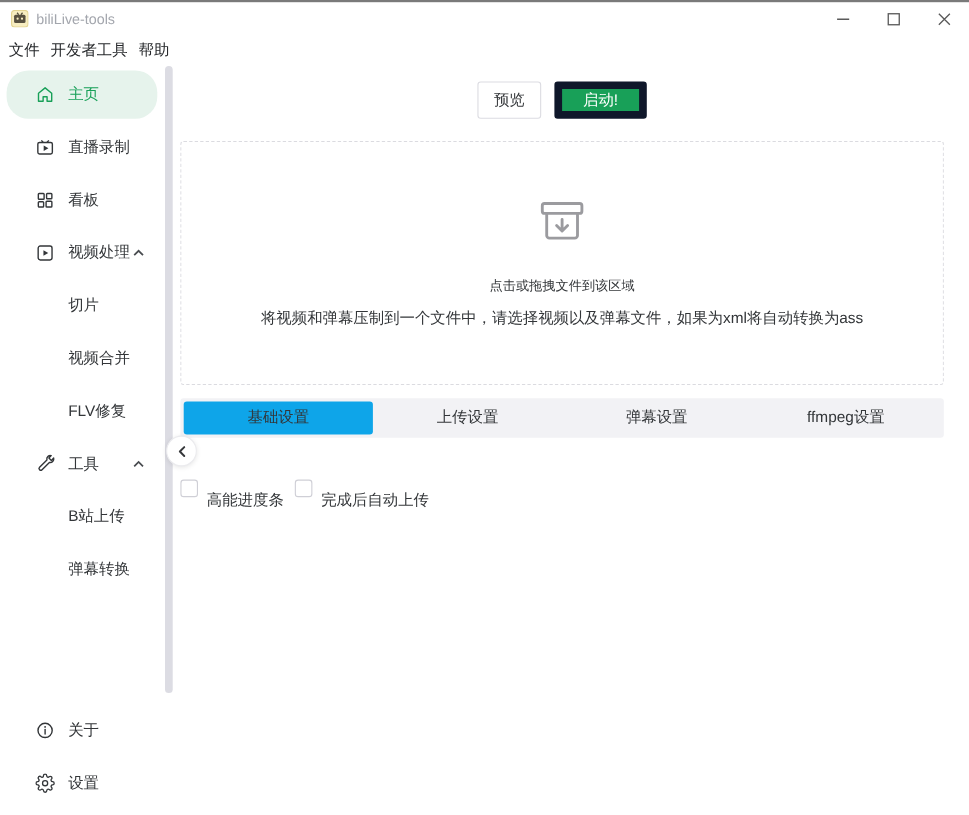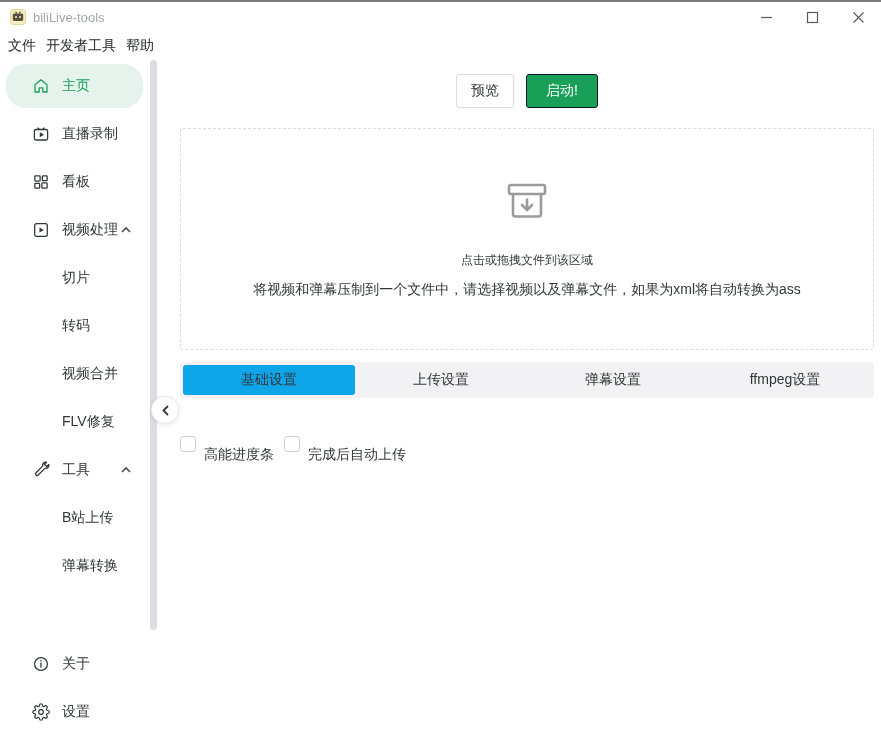--- a/index.html
+++ b/index.html
@@ -39,26 +39,26 @@
 
   
   .side-scrollbar { position:absolute; left:150px; top:0; width:7px; height:570px;
     background:#dcdce3; border-radius:4px; cursor:pointer; }
   .collapse-handle { position:absolute; left:151px; top:336px; width:28px; height:28px; border-radius:50%;
     background:#fff; border:1px solid #ebebee; box-shadow:0 1px 5px rgba(0,0,0,.1);
     display:flex; align-items:center; justify-content:center; color:#36383b; cursor:pointer; z-index:5; }
   .collapse-handle svg { width:13px; height:13px; }
 
   
-  .main { position:absolute; left:180px; top:0; width:694px; }
+  .main { position:absolute; left:164px; top:0; width:694px; }
   .actions { margin-top:14px; display:flex; justify-content:center; gap:12px; }
   .btn { height:34px; display:flex; align-items:center; justify-content:center;
     border-radius:3px; font-size:14px; cursor:pointer; }
   .btn-preview { padding:0 14px; background:#fff; border:1px solid #dcdce2; color:#333639; }
-  .btn-start { padding:0 19px; background:#18a058; border:1px solid #0f172a; color:#fff; }
+  .btn-start { padding:0 19px; background:#18a058; border:7px solid #0f172a; color:#fff; }
 
   .dropzone { margin-top:20px; height:222px; border:1px dashed #dbdbe0; border-radius:3px;
     text-align:center; cursor:pointer; background:#fff; }
   .dz-icon { margin-top:48px; display:inline-flex; }
   .dz-icon svg { width:48px; height:48px; }
   .dz-title { margin-top:24px; font-size:12px; color:#333639; }
   .dz-sub { margin-top:12px; font-size:14px; color:#333639; }
 
   .tabs { margin-top:12px; height:36px; background:#f2f2f5; border-radius:3px; display:flex; padding:3px; }
   .tab { flex:1; display:flex; align-items:center; justify-content:center; color:#333639;
@@ -160,23 +160,20 @@
             <svg viewBox="0 0 14 14" fill="none" stroke="currentColor" stroke-width="1.6">
                 <path d="M3 9l4-4 4 4"></path>
               </svg>
           </span>
         </div>
 
         <div class="side-item sub">
           <span class="si-label">切片</span>
         </div>
         <div class="side-item sub">
-          <span class="si-label">转码</span>
-        </div>
-        <div class="side-item sub">
           <span class="si-label">视频合并</span>
         </div>
         <div class="side-item sub">
           <span class="si-label">FLV修复</span>
         </div>
 
         <div class="side-item">
           <span class="si-icon">
             <svg viewBox="0 0 24 24" fill="none" stroke="currentColor" stroke-width="1.7" stroke-linejoin="round">
                 <path d="M14.2 6.8a4.3 4.3 0 0 1 5.2-5.2L16.6 4.4l3 3 2.8-2.8a4.3 4.3 0 0 1-5.2 5.2l-8.9 8.9a2.1 2.1 0 1 1-3-3z"></path>

